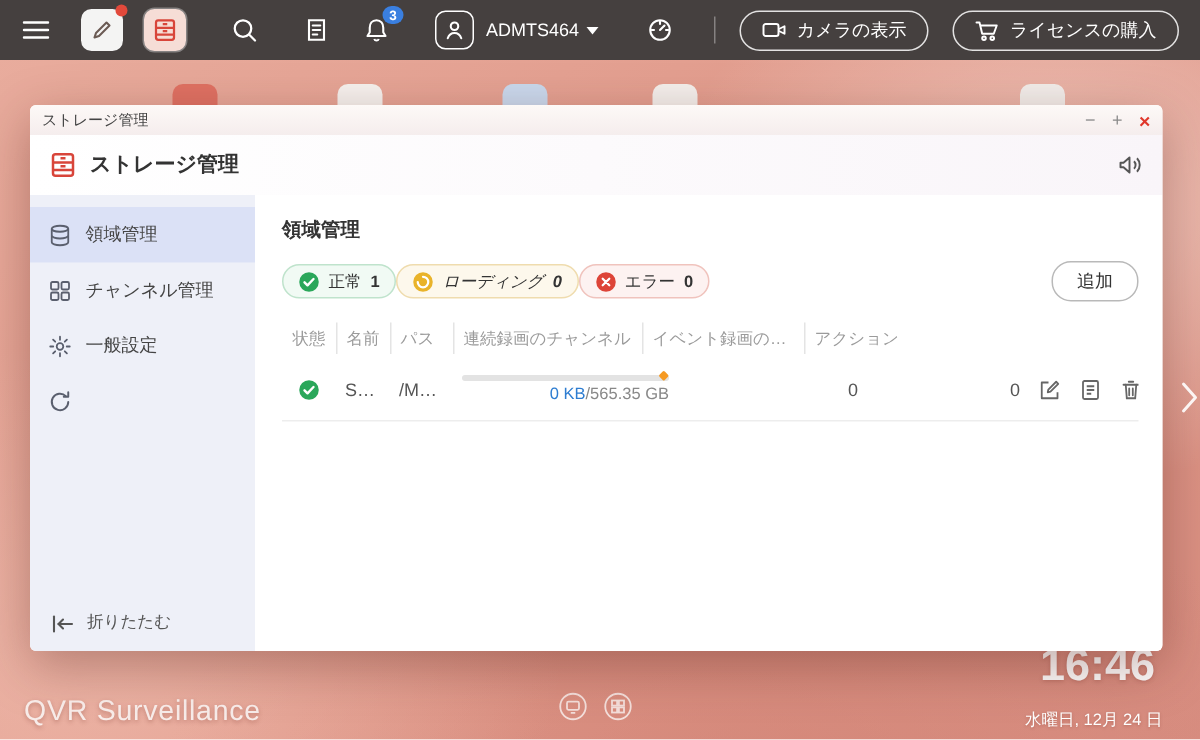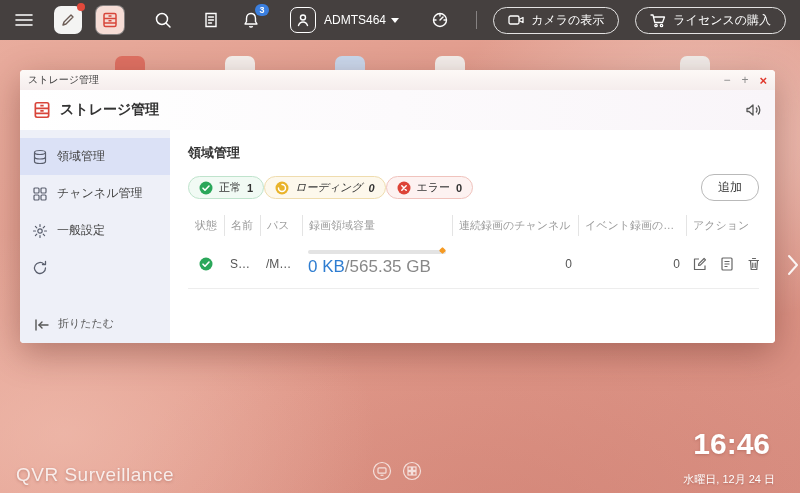--- a/index.html
+++ b/index.html
@@ -45,21 +45,21 @@
     display:flex; align-items:center; gap:7px; border:1px solid rgba(255,255,255,.85);
     border-radius:14px; padding:4px 14px; font-size:12px; color:#fff; background:transparent; cursor:pointer;
     font-family:inherit;
   }
 
   
   .shortcut { position:absolute; top:56px; width:30px; height:30px; border-radius:7px; z-index:1; }
 
   
   .window {
-    position:absolute; left:20px; top:70px; width:755px; height:273px;
+    position:absolute; left:20px; top:70px; width:755px; height:364px;
     background:#fff; border-radius:4px; overflow:hidden; z-index:3;
     box-shadow:0 10px 34px rgba(90,35,25,.38); display:flex; flex-direction:column;
   }
   .titlebar {
     height:20px; flex:0 0 20px; background:linear-gradient(#fdf9f7,#f5eded);
     display:flex; align-items:center; padding:0 8px;
   }
   .titlebar-text { font-size:10px; color:#444; }
   .win-controls { margin-left:auto; display:flex; align-items:center; gap:11px; }
   .win-ctl { font-size:12px; color:#8a8a8a; line-height:1; cursor:pointer; }
@@ -117,21 +117,21 @@
   .trow {
     display:flex; align-items:center; font-size:12px; color:#555;
     padding:7px 0 8px; border-bottom:1px solid #ededed; margin-top:4px;
   }
   .trow .c-status { display:flex; justify-content:center; }
   .num { text-align:right; }
   .cap-cell { display:flex; flex-direction:column; gap:3px; overflow:visible; }
   .bar { position:relative; height:4px; background:#e3e3e3; border-radius:2px; width:100%; }
   .bar-fill { position:absolute; left:0; top:0; bottom:0; background:#3a8fdc; border-radius:2px; width:0; }
   .bar-marker { position:absolute; right:1px; top:-2px; width:5px; height:5px; background:#f59a23; transform:rotate(45deg); border-radius:1px; }
-  .cap-text { font-size:17px; text-align:left; color:#888; }
+  .cap-text { font-size:11px; text-align:right; color:#888; }
   .cap-text .used { color:#2e7dd1; }
   .actions { display:flex; align-items:center; gap:11px; padding-left:6px; color:#666; }
   .act-ic { cursor:pointer; display:flex; }
 
   
   .edge-chevron { position:absolute; right:0; top:252px; z-index:4; cursor:pointer; }
   .brand {
     position:absolute; left:16px; bottom:7px; z-index:2;
     font-size:19px; color:rgba(255,255,255,.82); letter-spacing:.5px;
     text-shadow:0 1px 3px rgba(120,50,40,.35);
@@ -383,21 +383,20 @@
             <span class="cnt">0</span>
           </div>
           <button class="add-btn">追加</button>
         </div>
 
         <div class="tbl">
           <div class="thead">
             <div class="col c-status">状態</div>
             <div class="col c-name">名前</div>
             <div class="col c-path">パス</div>
-            <div class="col c-cap">録画領域容量</div>
             <div class="col c-cont">連続録画のチャンネル</div>
             <div class="col c-event">イベント録画のチャン...</div>
             <div class="col c-action">アクション</div>
           </div>
 
           <div class="trow">
             <div class="col c-status">
               <span>
                 <svg width="14" height="14" viewBox="0 0 14 14">
                     <circle cx="7" cy="7" r="6.5" fill="#2aa75a"></circle>

